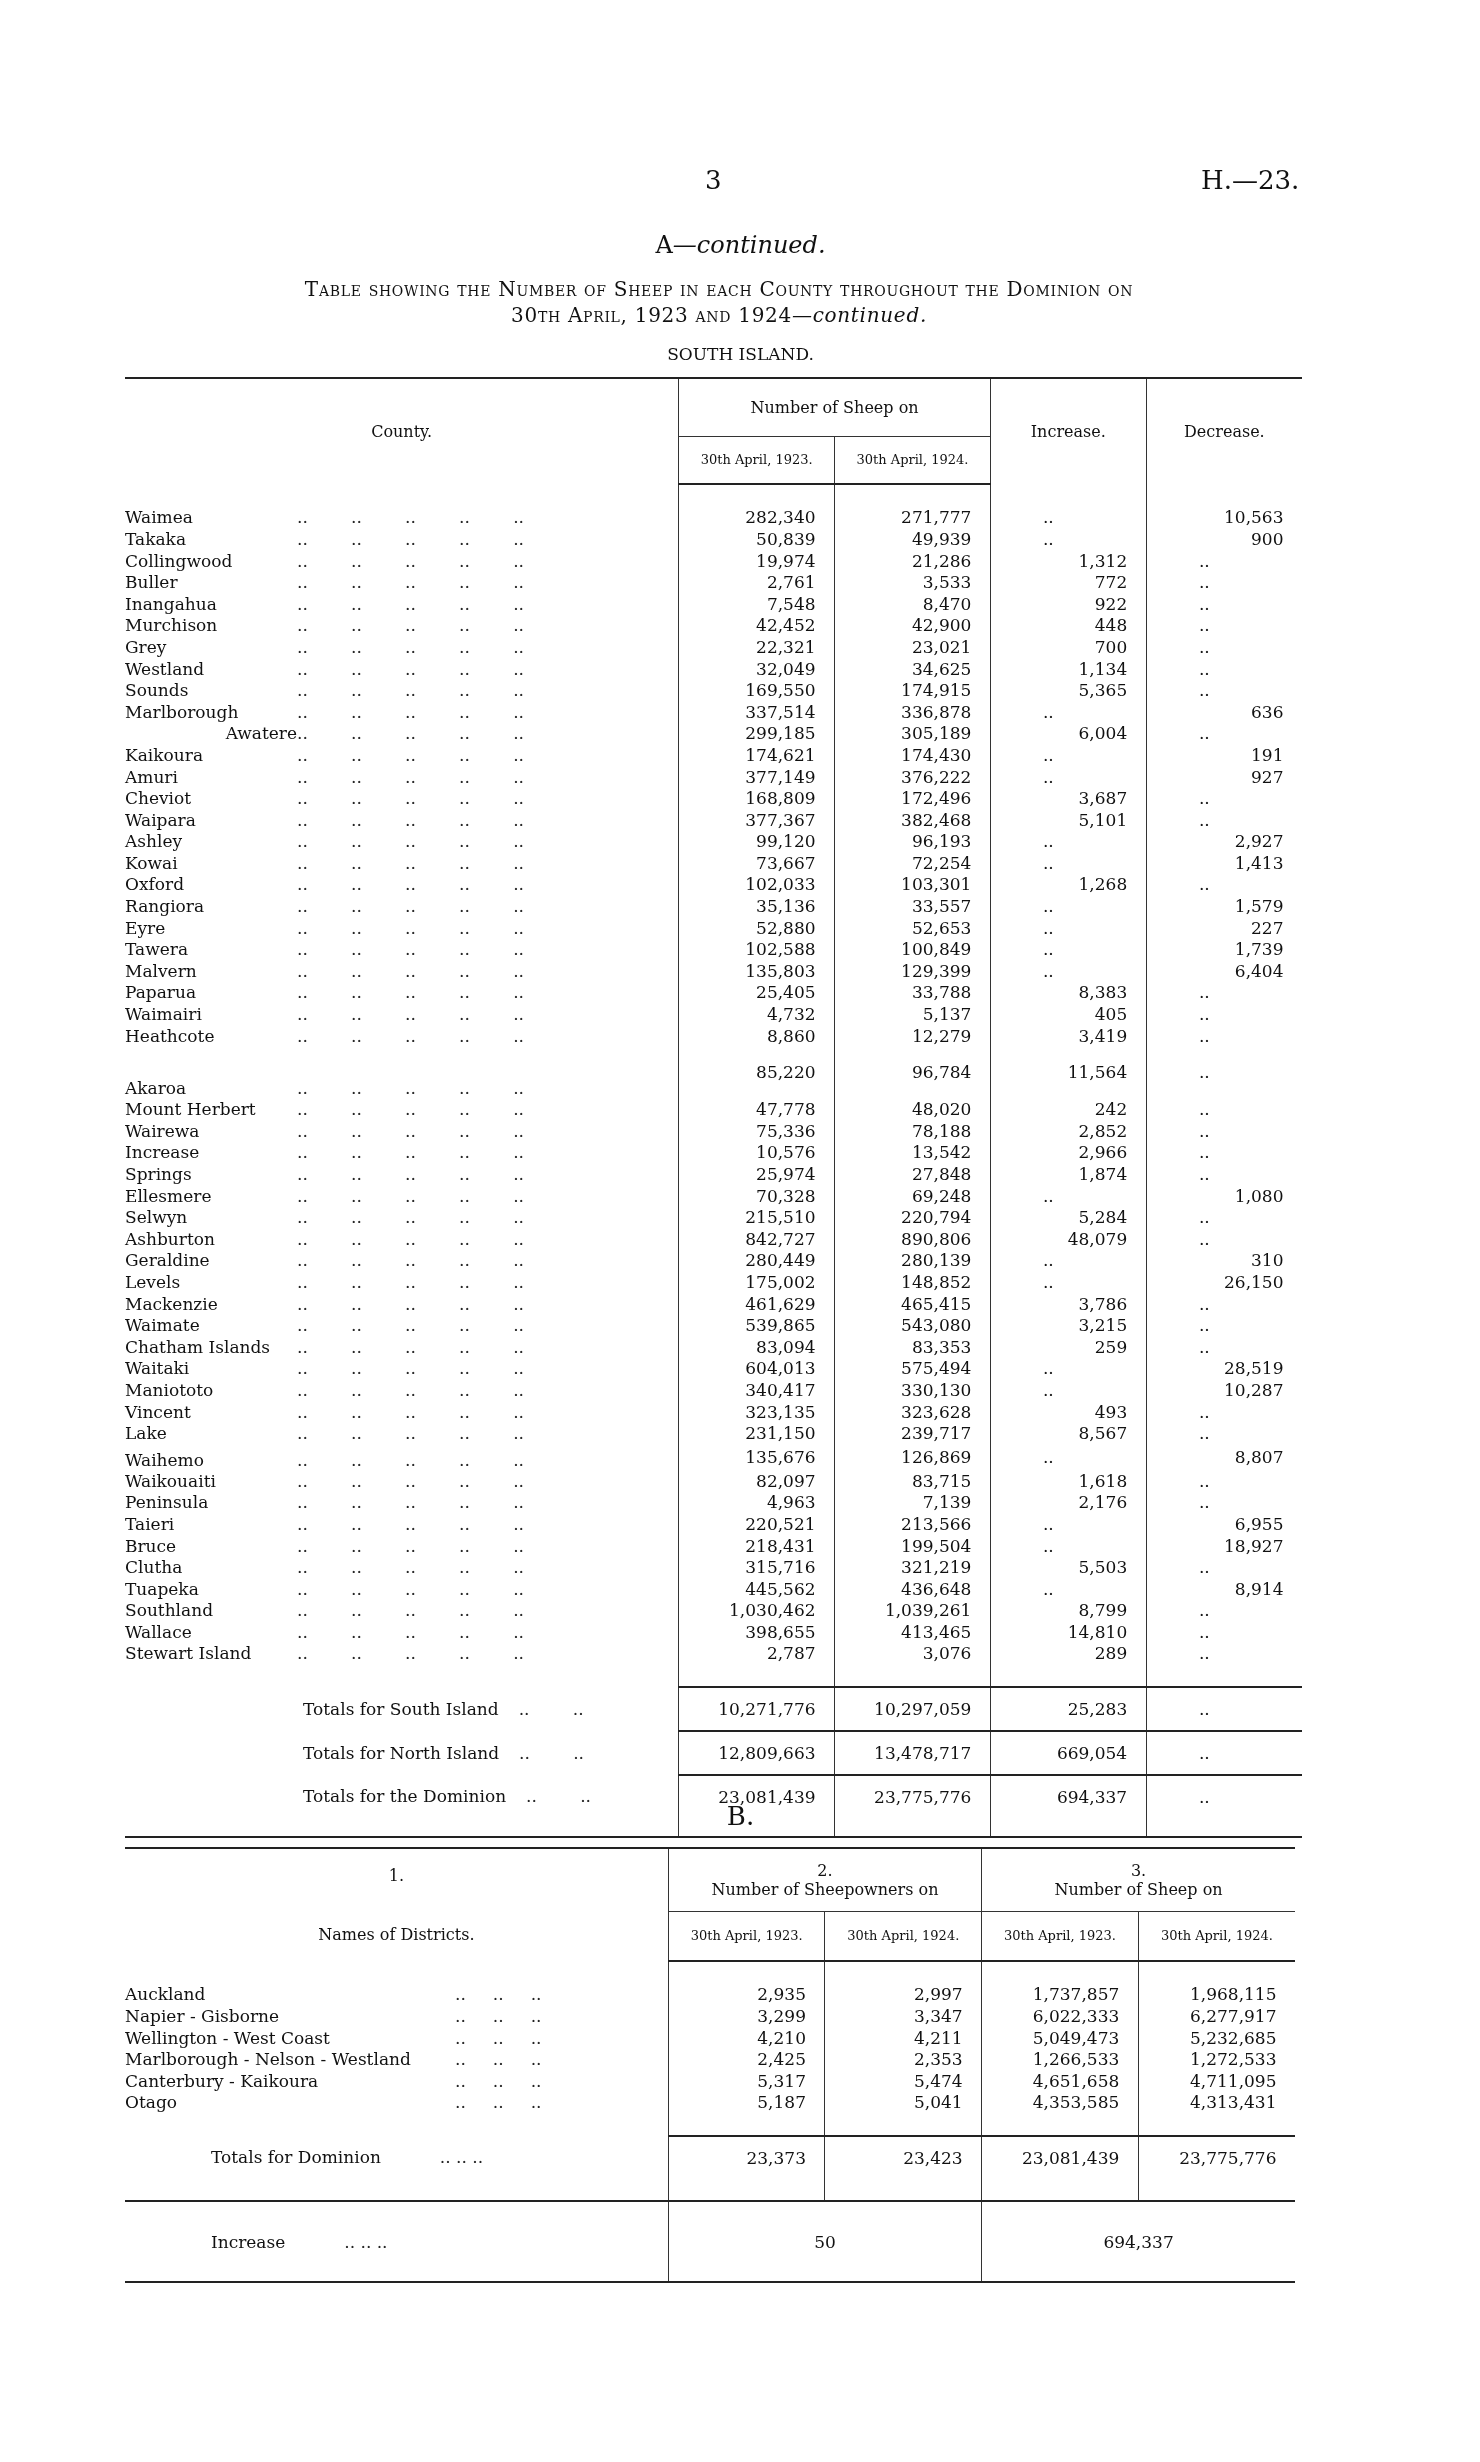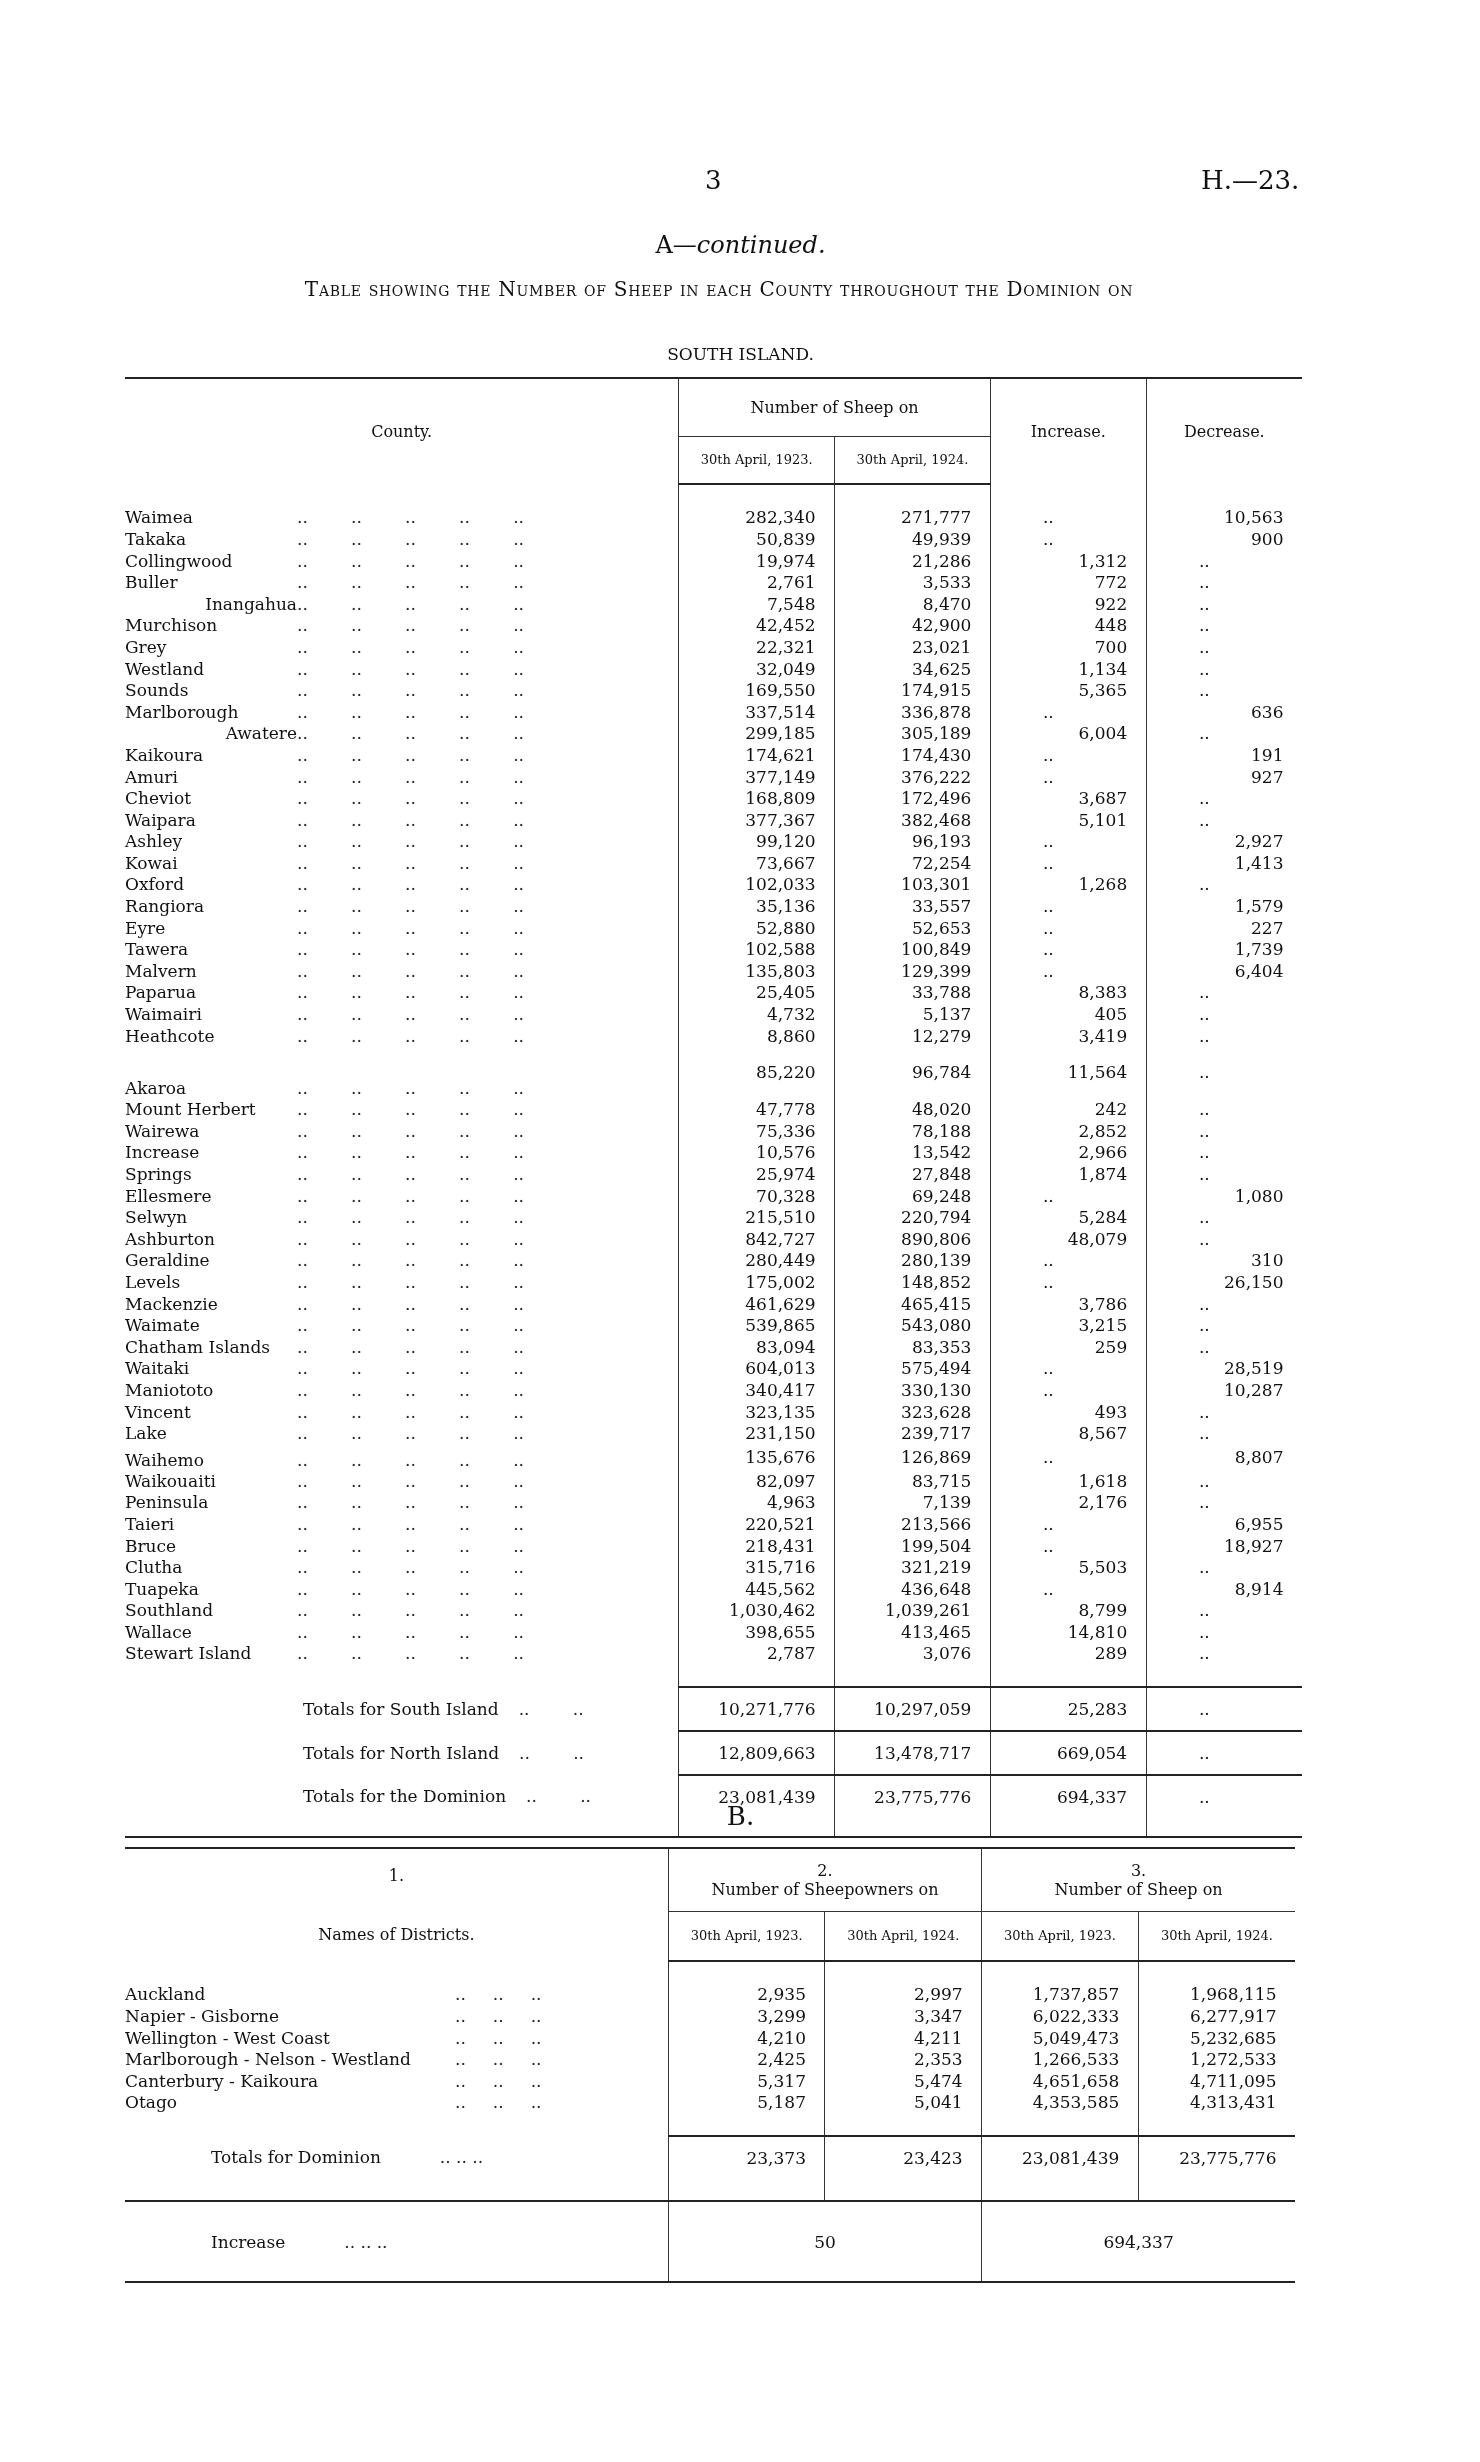--- a/index.html
+++ b/index.html
@@ -45,20 +45,21 @@
 <body>
 
 <div class="page-number">3</div>
 <div class="doc-code">H.—23.</div>
 
 <div class="section-title">
   <span>A</span><i>—continued.</i>
 </div>
 <div class="table-title">
   <div>Table showing the Number of Sheep in each County throughout the Dominion on</div>
+  <div><span>30th April, 1923 and 1924</span><i>—continued.</i></div>
 </div>
 <div class="subtitle">SOUTH ISLAND.</div>
 
 <table class="tA">
   <colgroup>
       <col style="width:554px">
       <col style="width:156px">
       <col style="width:156px">
       <col style="width:156px">
       <col style="width:156px">
@@ -105,21 +106,21 @@
         <td class="vl num" style="text-align: center; padding-right: 40px;">..</td>
       </tr>
       <tr>
         <td class="name"><span style="display: inline-block; width: 172px;">Buller</span><span class="dots" style="white-space: pre;">..        ..        ..        ..        ..</span></td>
         <td class="vl num">2,761</td>
         <td class="vl num">3,533</td>
         <td class="vl num">772</td>
         <td class="vl num" style="text-align: center; padding-right: 40px;">..</td>
       </tr>
       <tr>
-        <td class="name"><span style="display: inline-block; width: 172px; text-align: right;">Inangahua</span><span class="dots" style="white-space: pre;">..        ..        ..        ..        ..</span></td>
+        <td class="name"><span style="display: inline-block; width: 172px;">Inangahua</span><span class="dots" style="white-space: pre;">..        ..        ..        ..        ..</span></td>
         <td class="vl num">7,548</td>
         <td class="vl num">8,470</td>
         <td class="vl num">922</td>
         <td class="vl num" style="text-align: center; padding-right: 40px;">..</td>
       </tr>
       <tr>
         <td class="name"><span style="display: inline-block; width: 172px;">Murchison</span><span class="dots" style="white-space: pre;">..        ..        ..        ..        ..</span></td>
         <td class="vl num">42,452</td>
         <td class="vl num">42,900</td>
         <td class="vl num">448</td>

